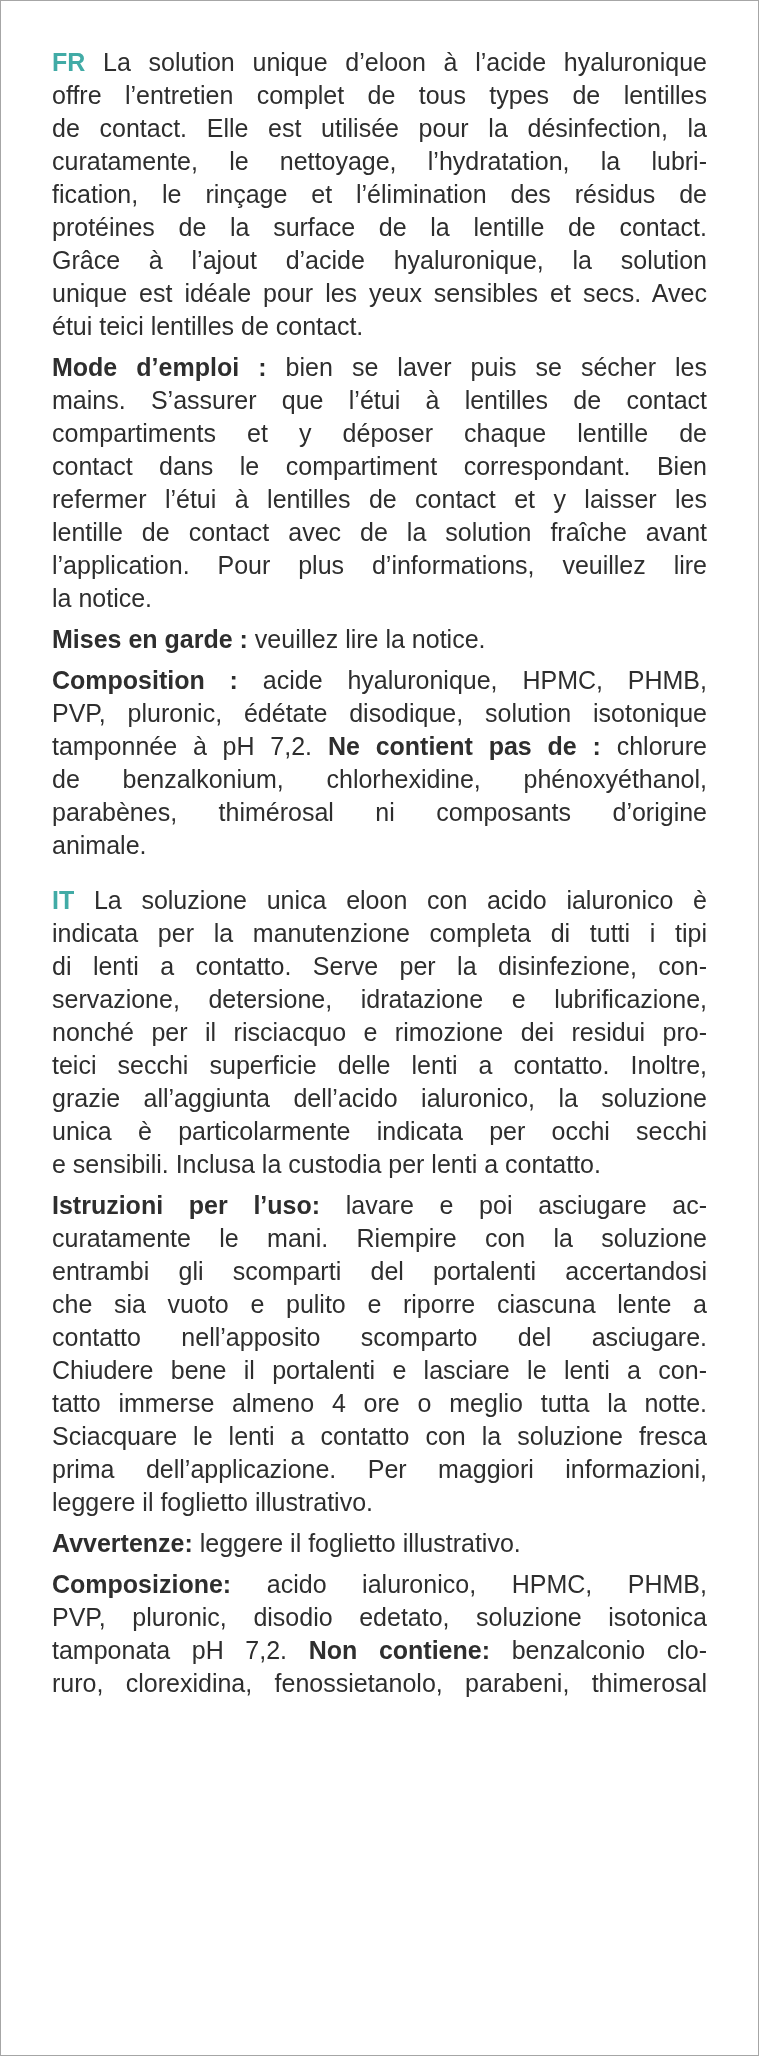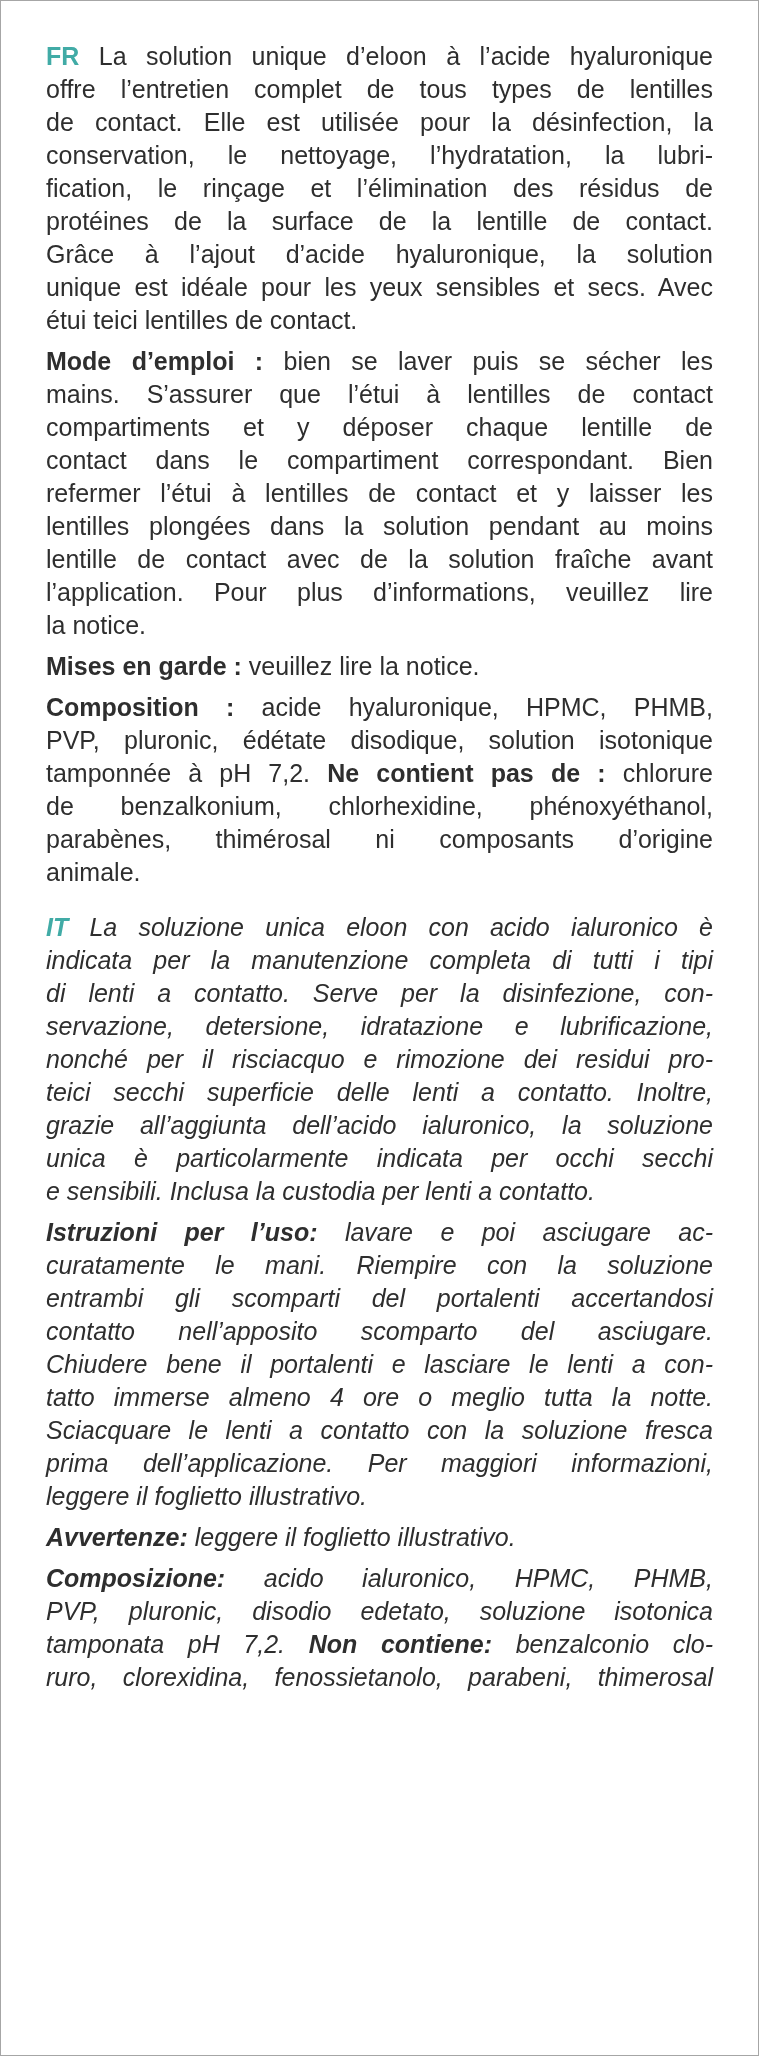--- a/index.html
+++ b/index.html
@@ -9,60 +9,59 @@
     box-sizing: border-box;
     border: 1px solid #a6a6a6;
     background: #ffffff;
     padding: 38px 44px 0 44px;
     font-family: "Liberation Sans", sans-serif;
     font-size: 25px;
     line-height: 33px;
     color: #2e2e2e;
     overflow: hidden;
   }
-  .para { margin: 1px; padding: 0; }
+  .para { margin: 7px; padding: 0; }
   .para + .para { margin-top: 8px; }
-  .section-it { margin-top: 22px; font-style: italic; }
+  .section-it { margin-top: 22px; }
   .line { text-align: justify; text-align-last: justify; }
   .line.final { text-align-last: left; }
   .b { font-weight: 700; }
   .lang { font-weight: 700; color: #41aba6; }
 </style>
 </head>
 <body>
 
 <div class="page">
 
   <section>
 
     <div class="para">
       <div class="line">
         <span class="lang">FR</span>
         <span>La solution unique d’eloon à l’acide hyaluronique</span>
       </div>
       <div class="line">offre l’entretien complet de tous types de lentilles</div>
       <div class="line">de contact. Elle est utilisée pour la désinfection, la</div>
-      <div class="line">conservation, le nettoyage, l’hydratation, la lubri-</div>
+      <div class="line">curatamente, le nettoyage, l’hydratation, la lubri-</div>
       <div class="line">fication, le rinçage et l’élimination des résidus de</div>
       <div class="line">protéines de la surface de la lentille de contact.</div>
       <div class="line">Grâce à l’ajout d’acide hyaluronique, la solution</div>
       <div class="line">unique est idéale pour les yeux sensibles et secs. Avec</div>
       <div class="line final">étui teici lentilles de contact.</div>
     </div>
 
     <div class="para">
       <div class="line">
         <span class="b">Mode d’emploi :</span>
         <span>bien se laver puis se sécher les</span>
       </div>
       <div class="line">mains. S’assurer que l’étui à lentilles de contact</div>
       <div class="line">compartiments et y déposer chaque lentille de</div>
       <div class="line">contact dans le compartiment correspondant. Bien</div>
       <div class="line">refermer l’étui à lentilles de contact et y laisser les</div>
-      <div class="line">lentilles plongées dans la solution pendant au moins</div>
       <div class="line">lentille de contact avec de la solution fraîche avant</div>
       <div class="line">l’application. Pour plus d’informations, veuillez lire</div>
       <div class="line final">la notice.</div>
     </div>
 
     <div class="para">
       <div class="line final">
         <span class="b">Mises en garde :</span>
         <span>veuillez lire la notice.</span>
       </div>
@@ -103,20 +102,21 @@
       <div class="line final">e sensibili. Inclusa la custodia per lenti a contatto.</div>
     </div>
 
     <div class="para">
       <div class="line">
         <span class="b">Istruzioni per l’uso:</span>
         <span>lavare e poi asciugare ac-</span>
       </div>
       <div class="line">curatamente le mani. Riempire con la soluzione</div>
       <div class="line">entrambi gli scomparti del portalenti accertandosi</div>
+      <div class="line">che sia vuoto e pulito e riporre ciascuna lente a</div>
       <div class="line">contatto nell’apposito scomparto del asciugare.</div>
       <div class="line">Chiudere bene il portalenti e lasciare le lenti a con-</div>
       <div class="line">tatto immerse almeno 4 ore o meglio tutta la notte.</div>
       <div class="line">Sciacquare le lenti a contatto con la soluzione fresca</div>
       <div class="line">prima dell’applicazione. Per maggiori informazioni,</div>
       <div class="line final">leggere il foglietto illustrativo.</div>
     </div>
 
     <div class="para">
       <div class="line final">

